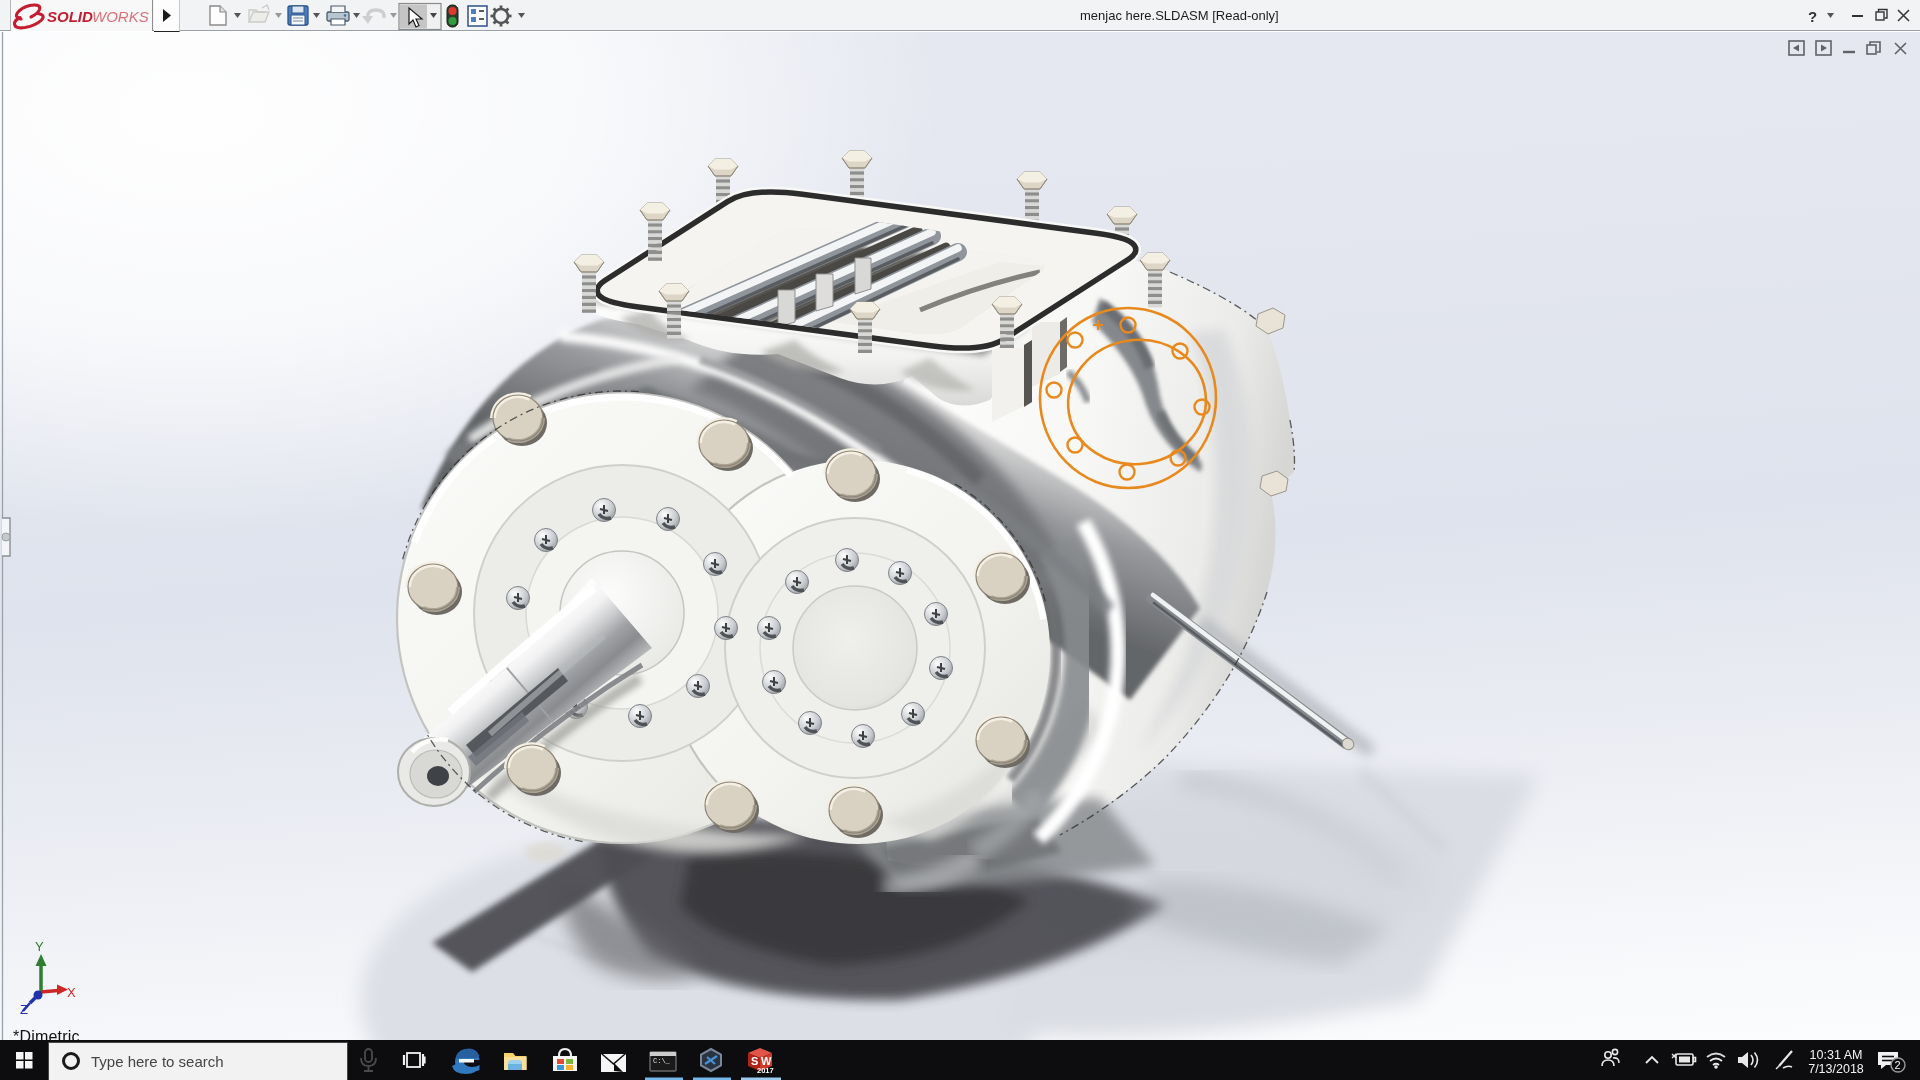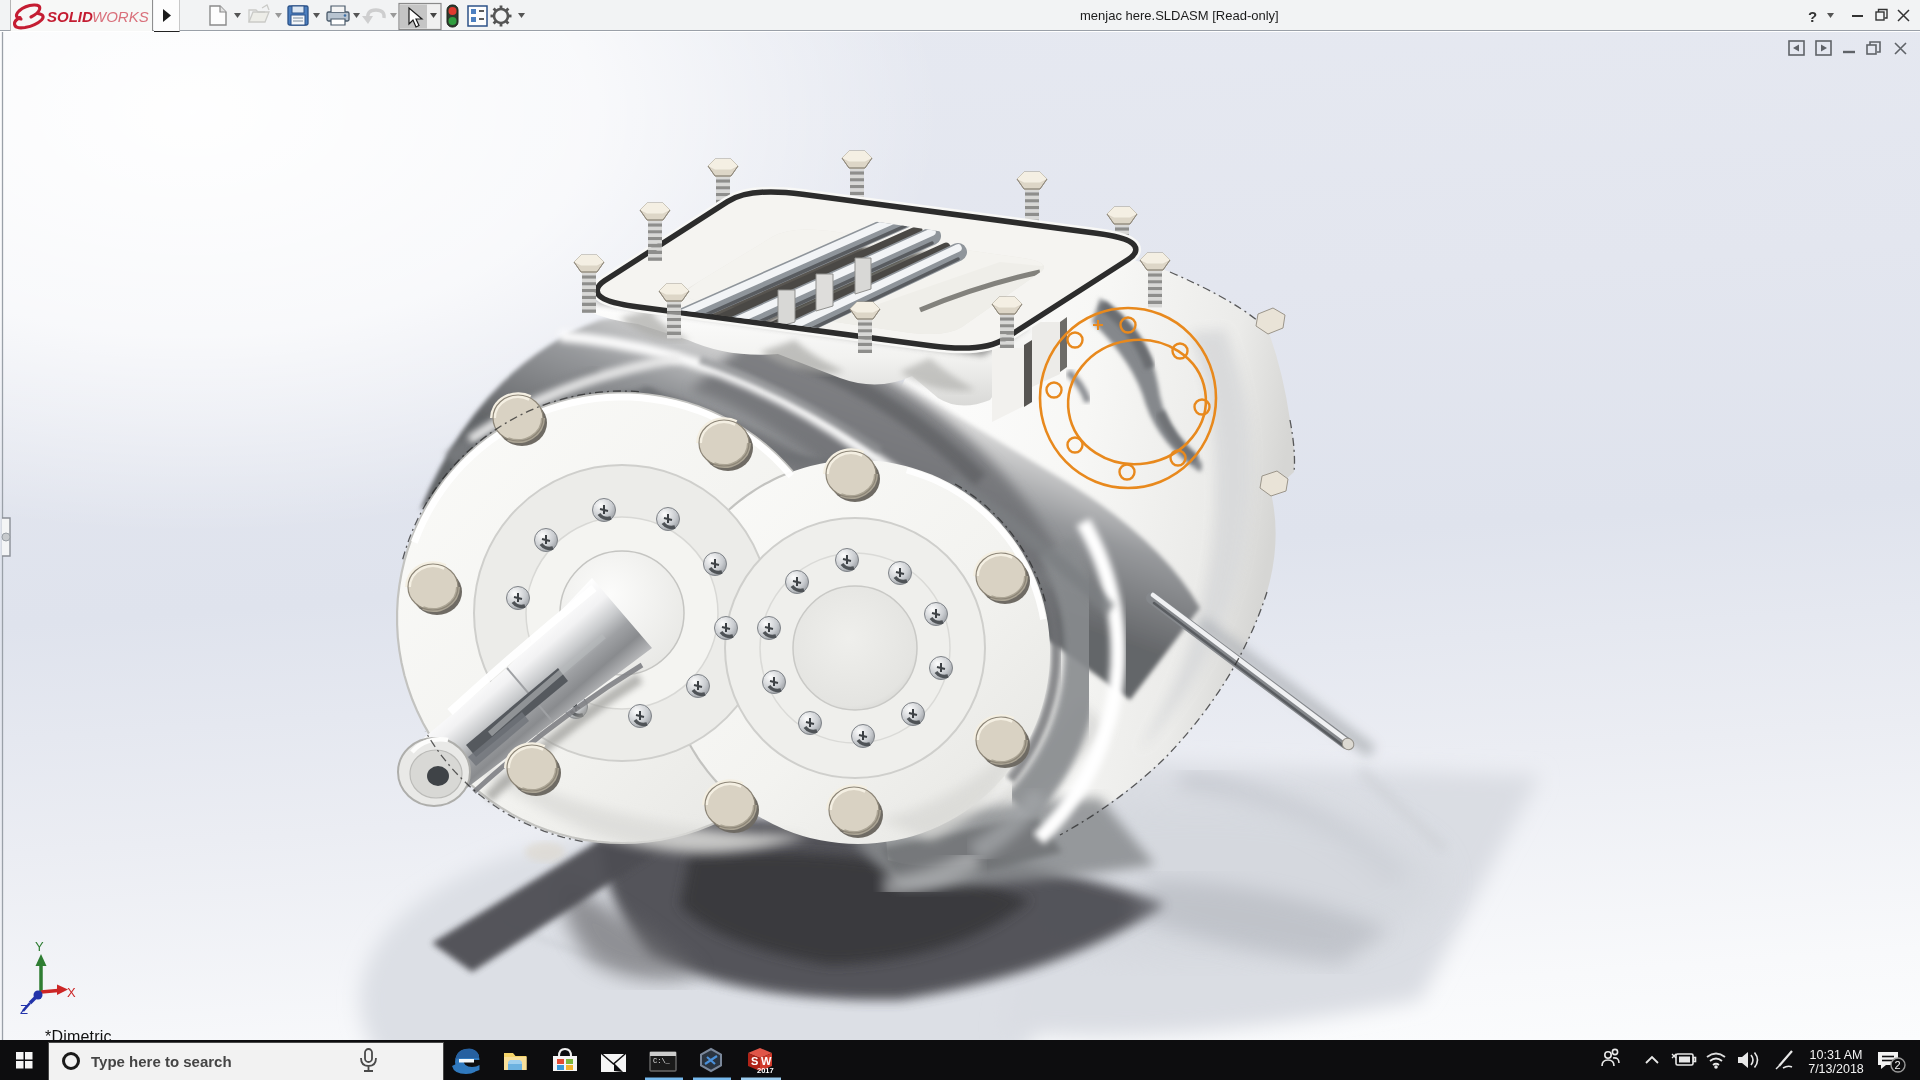--- a/index.html
+++ b/index.html
@@ -6,23 +6,23 @@
  font-family:"Liberation Sans",sans-serif;}
 *{box-sizing:border-box;}
 #titlebar{position:absolute;left:0;top:0;width:1920px;height:31px;background:#f2f3f4;border-bottom:1px solid #9aa0a8;}
 #logo{position:absolute;left:10px;top:0;width:143px;height:31px;background:#f7f8f7;border-left:1px solid #b5b5b5;border-right:1px solid #8f8f8f;}
 #flyout{position:absolute;left:154px;top:0;width:26px;height:32px;background:#fdfdfd;border-right:1px solid #c8c8c8;border-bottom:1px solid #222;}
 #title{position:absolute;left:1080px;top:8px;font-size:13px;color:#1c1c1c;}
 #viewport{position:absolute;left:0;top:32px;width:1920px;height:1008px;
  background:
   radial-gradient(ellipse 1000px 560px at 10% 8%, rgba(255,255,255,0.98) 0%, rgba(255,255,255,0.75) 40%, rgba(255,255,255,0) 75%),
   linear-gradient(176deg,#e6e9f1 0%,#e3e6ef 30%,#dfe3ed 52%,#ebedf3 72%,#f8f9fb 92%,#fbfcfd 100%);}
-#dimetric{position:absolute;left:13px;top:996px;font-size:16px;color:#111;letter-spacing:0.2px;margin-left:32px;}
+#dimetric{position:absolute;left:13px;top:996px;font-size:16px;color:#111;letter-spacing:0.2px;}
 #taskbar{position:absolute;left:0;top:1040px;width:1920px;height:40px;background:#0d0d0f;}
-#search{position:absolute;left:48px;top:2px;width:396px;height:38px;background:#f2f2f2;border:1px solid #484848;border-bottom:none;font-weight:bold;}
+#search{position:absolute;left:48px;top:2px;width:300px;height:38px;background:#f2f2f2;border:1px solid #484848;border-bottom:none;}
 #search span{position:absolute;left:42px;top:10px;font-size:15px;color:#454545;}
 svg{display:block;}
 </style>
 </head>
 <body>
 <div id="viewport">
 <svg id="scene" width="1920" height="1008" viewBox="0 32 1920 1008">
 <line x1="2.5" y1="32" x2="2.5" y2="1040" stroke="#9aa0a8" stroke-width="1.3"></line>
 <defs>
 <linearGradient id="gPlate" x1="0" y1="0" x2="1" y2="1">

